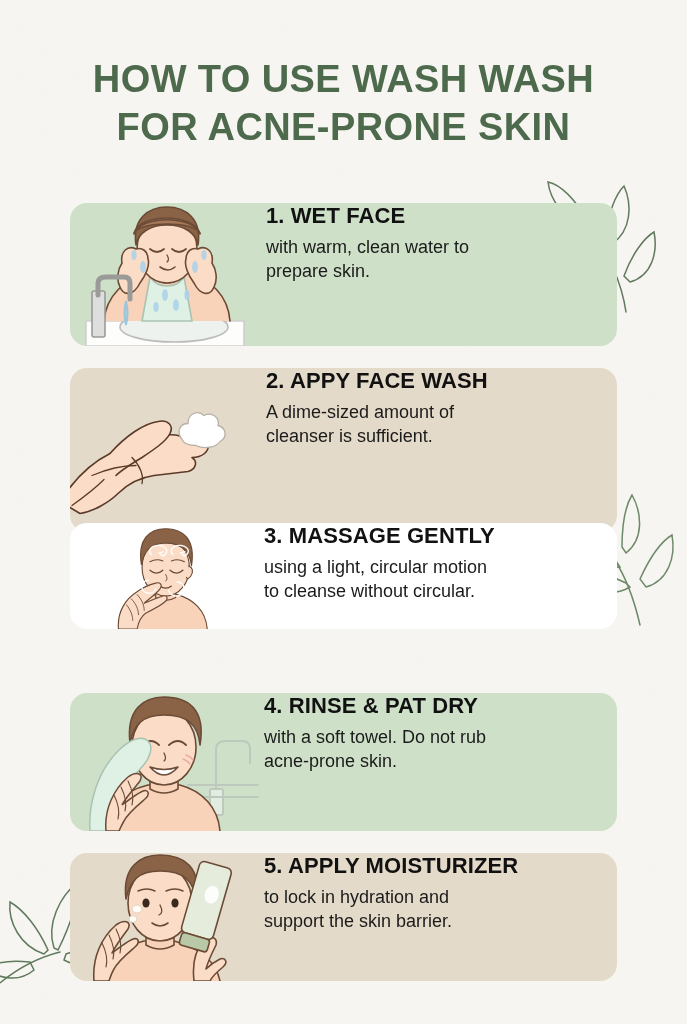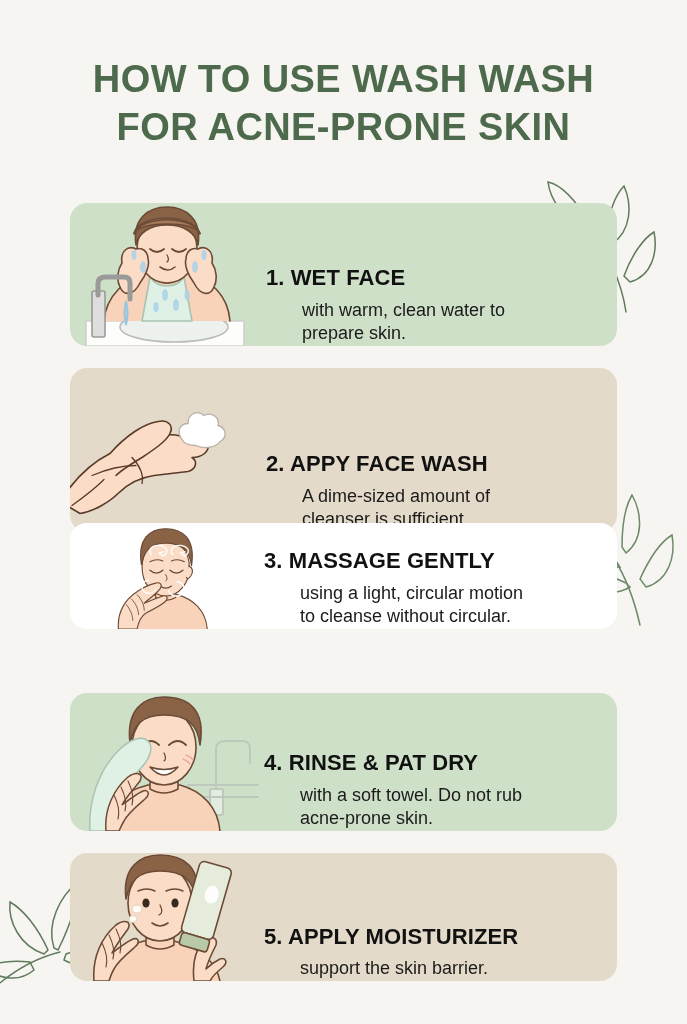--- a/index.html
+++ b/index.html
@@ -76,37 +76,37 @@
     align-items:flex-end;
     justify-content:center;
   }
   .card-art svg{ display:block; width:190px; height:100%; }
 
   .card-text{
     flex:1 1 auto;
     padding:0 29px 0 6px;
     display:flex;
     flex-direction:column;
-    justify-content:flex-end;
+    justify-content:flex-start;
   }
   .card-heading{
     font-size:22px;
     font-weight:700;
     color:#111111;
     letter-spacing:.1px;
     line-height:1.2;
     margin-bottom:7px;
   }
   .card-body{
     font-size:18px;
     font-weight:400;
     color:#1b1b1b;
     line-height:1.32;
   }
-  .card-body span{ display:block;margin-left:36px; }
+  .card-body span{ display:block; }
 
   
   #card-1 { top:203px; height:143px; }
   #card-2 { top:368px; height:164px; }
   #card-3 { top:523px; height:106px; }
   #card-4 { top:693px; height:138px; }
   #card-5 { top:853px; height:128px; }
 
   #card-1 .card-heading{ font-size:22px; }
   #card-3 .card-text, #card-4 .card-text, #card-5 .card-text{ padding-left:4px; }
@@ -381,18 +381,19 @@
 
         <g fill="#fffdf6" stroke="#d9cfc0" stroke-width=".9">
           <ellipse cx="67" cy="56" rx="5" ry="4"></ellipse>
           <ellipse cx="63" cy="66" rx="4" ry="3.4"></ellipse>
         </g>
       </svg>
     </div>
     <div class="card-text">
       <div class="card-heading">5. APPLY MOISTURIZER</div>
       <div class="card-body">
+        <span>to lock in hydration and</span>
         <span>support the skin barrier.</span>
       </div>
     </div>
   </div>
 
 </div>
 
 </body></html>

